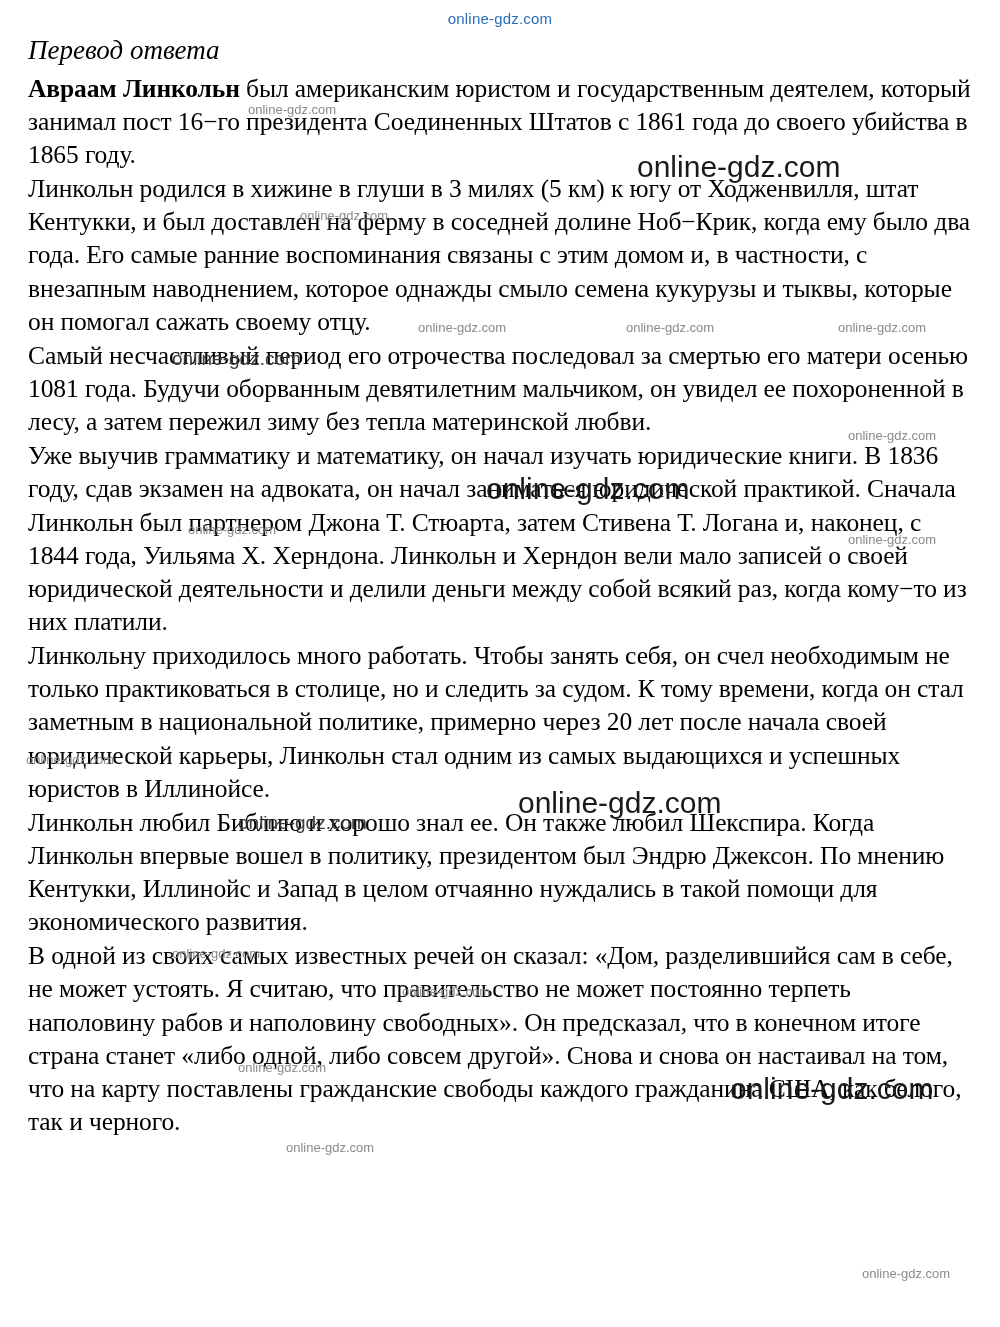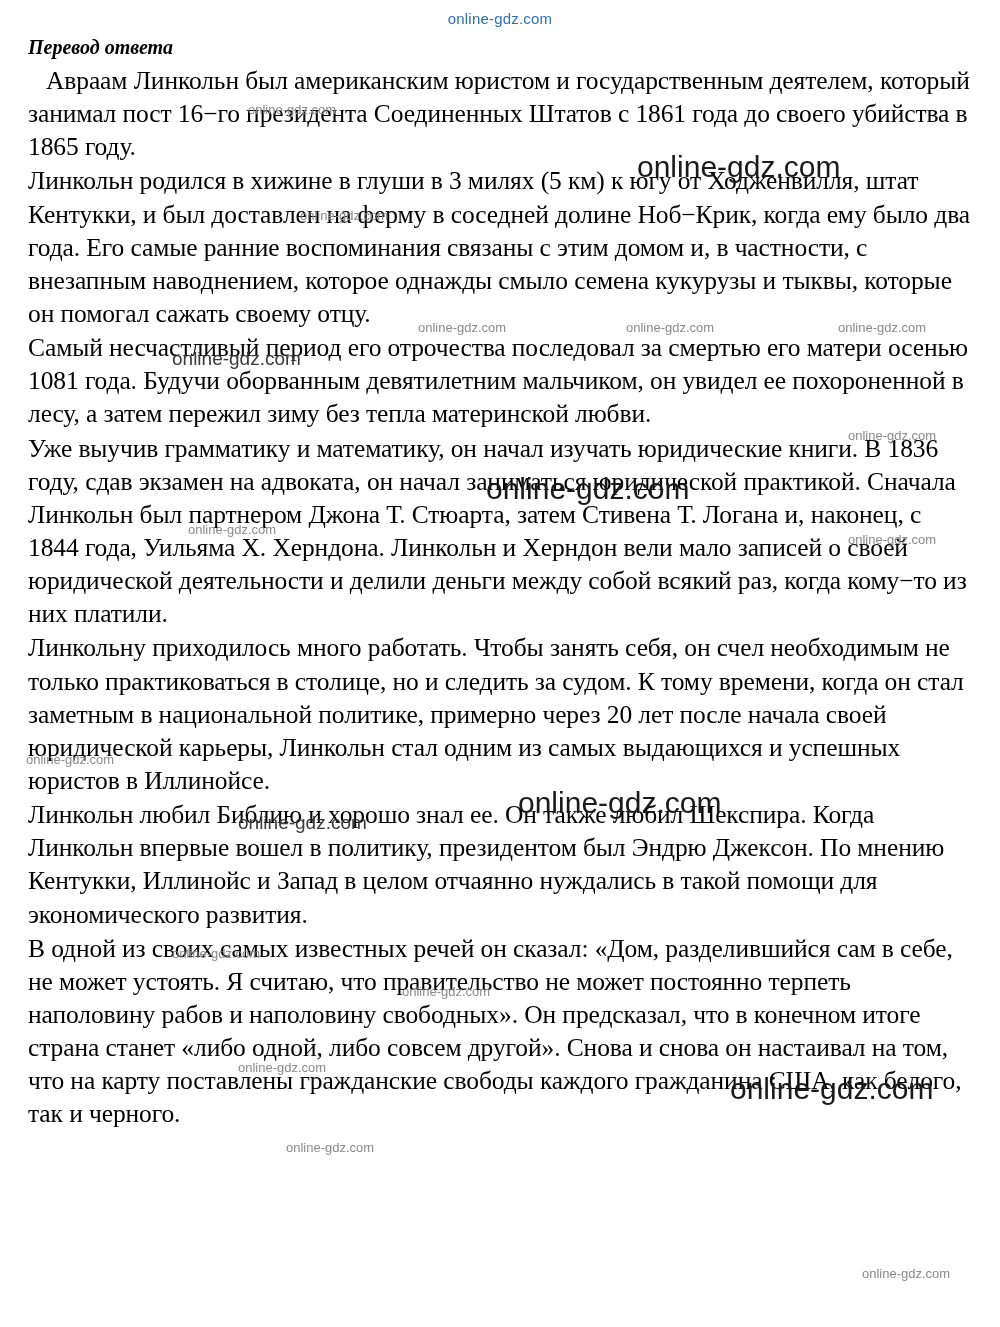--- a/index.html
+++ b/index.html
@@ -31,37 +31,36 @@
 
   
   #doc {
     position: absolute;
     top: 36px;
     left: 28px;
     width: 944px;
   }
 
   #doc-title {
-    font-size: 20px;
-    font-weight: bold;
+    font-size: 27px;
+    font-weight: normal;
     font-style: italic;
     margin: 0 0 6px 0;
     line-height: 1.1;
   }
 
   .para {
     font-size: 25.5px;
     line-height: 1.30;
     margin: 0 0 1px 0;
     text-align: left;
     letter-spacing: -0.1px;
   }
   .para b {
-    font-weight: normal;
-    margin-left: 18px;
+    font-weight: bold;
   }
 
   
   #watermarks {
     position: absolute;
     inset: 0;
     pointer-events: none;
   }
   .wm {
     position: absolute;

